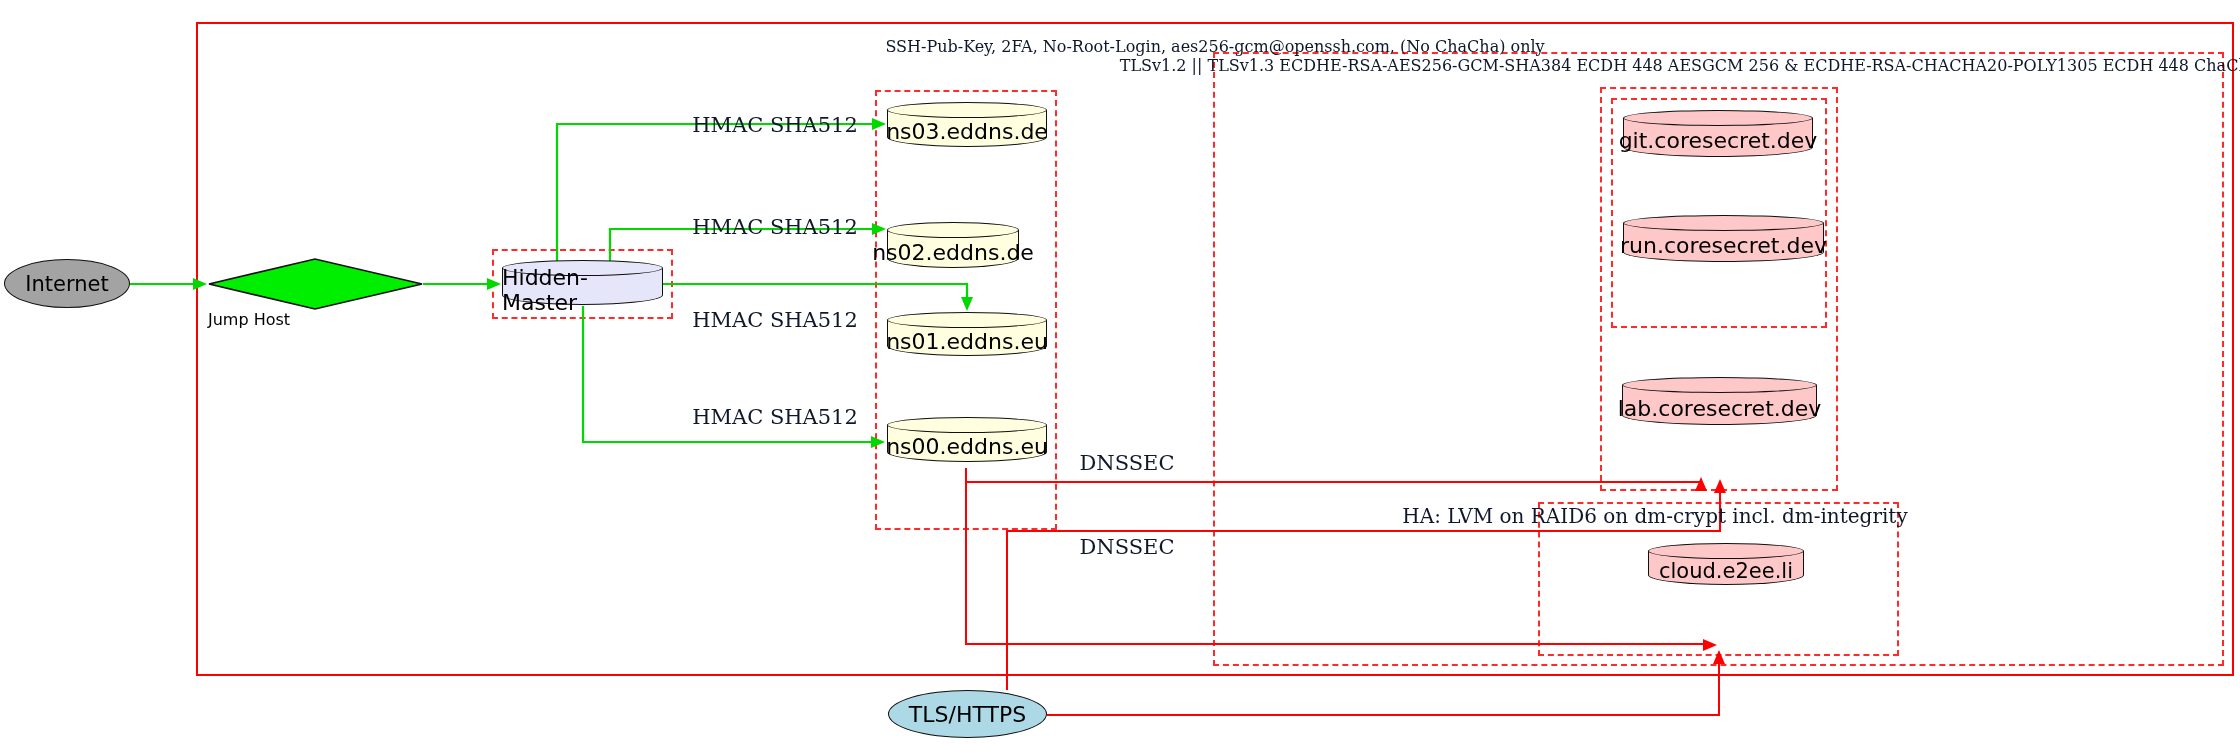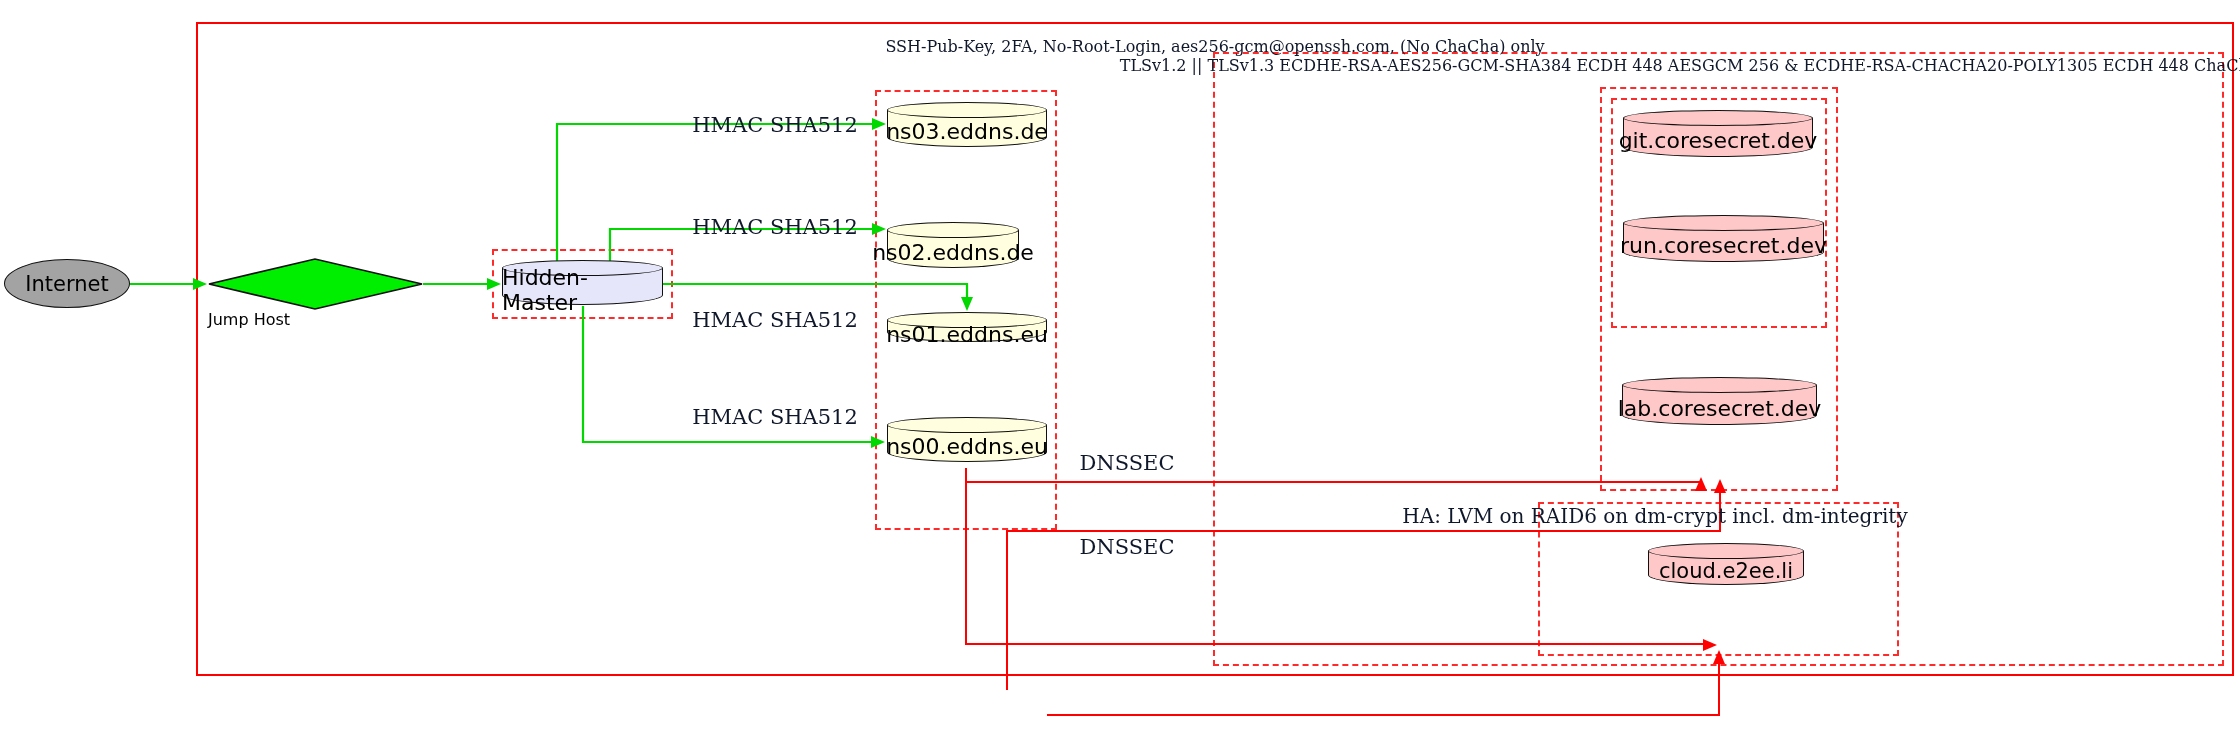--- a/index.html
+++ b/index.html
@@ -120,21 +120,21 @@
     <div class="top"></div>
     <div class="lbl">ns03.eddns.de</div>
   </div>
 
   <div class="node cyl" style="--f:#ffffdf;left:887px;top:222px;width:132px;height:46px">
     <div class="body"></div>
     <div class="top"></div>
     <div class="lbl">ns02.eddns.de</div>
   </div>
 
-  <div class="node cyl" style="--f:#ffffdf;left:887px;top:312px;width:160px;height:30px">
+  <div class="node cyl" style="--f:#ffffdf;left:887px;top:312px;width:160px;height:44px">
     <div class="body"></div>
     <div class="top"></div>
     <div class="lbl">ns01.eddns.eu</div>
   </div>
 
   <div class="node cyl" style="--f:#ffffdf;left:887px;top:417px;width:160px;height:45px">
     <div class="body"></div>
     <div class="top"></div>
     <div class="lbl">ns00.eddns.eu</div>
   </div>
@@ -156,14 +156,17 @@
     <div class="top"></div>
     <div class="lbl">lab.coresecret.dev</div>
   </div>
 
   <div class="node cyl" style="--f:#ffc8c8;left:1648px;top:543px;width:156px;height:42px">
     <div class="body"></div>
     <div class="top"></div>
     <div class="lbl" style="font-size:21px">cloud.e2ee.li</div>
   </div>
 
+  <div class="node ell" style="--f:#add8e6;left:888px;top:690px;width:159px;height:48px;background:#add8e6;font-size:22px">
+    <span>TLS/HTTPS</span>
+  </div>
 
 </div>
 
 </body></html>

